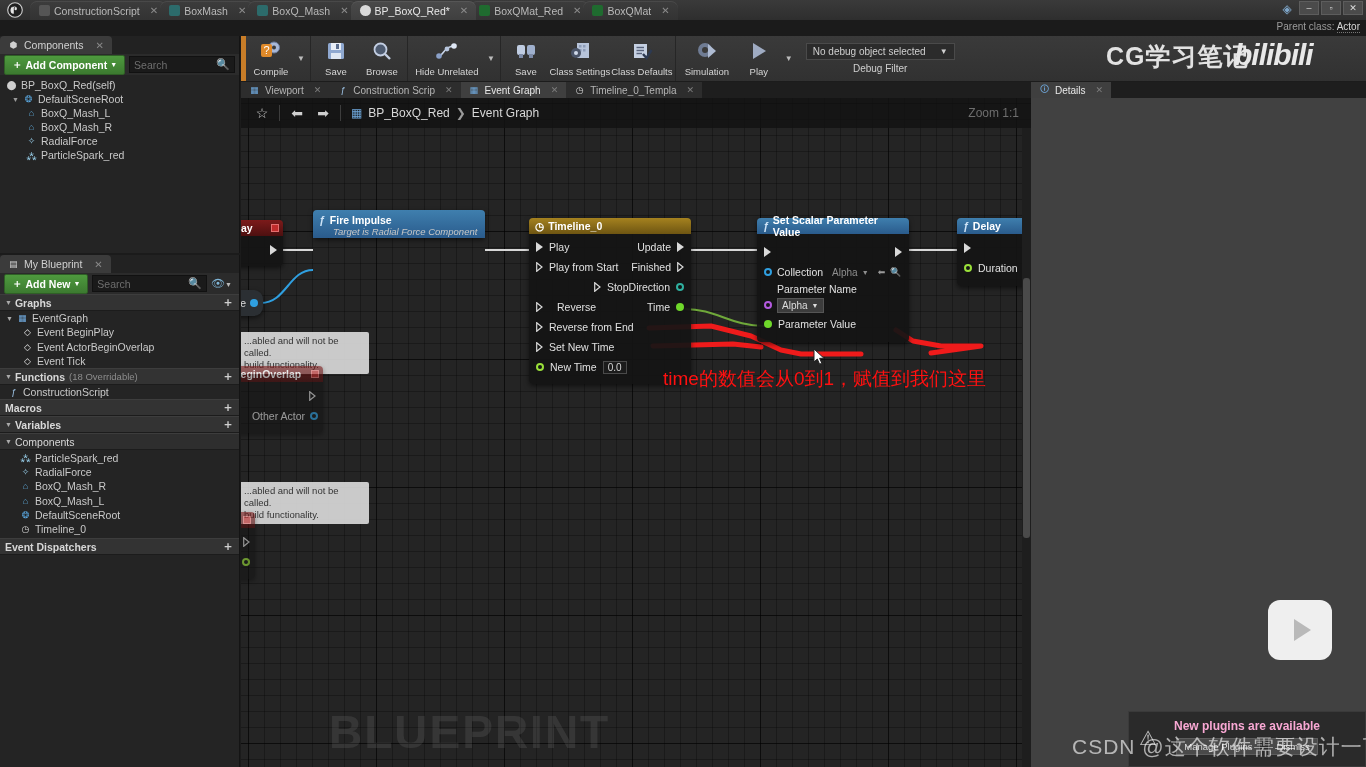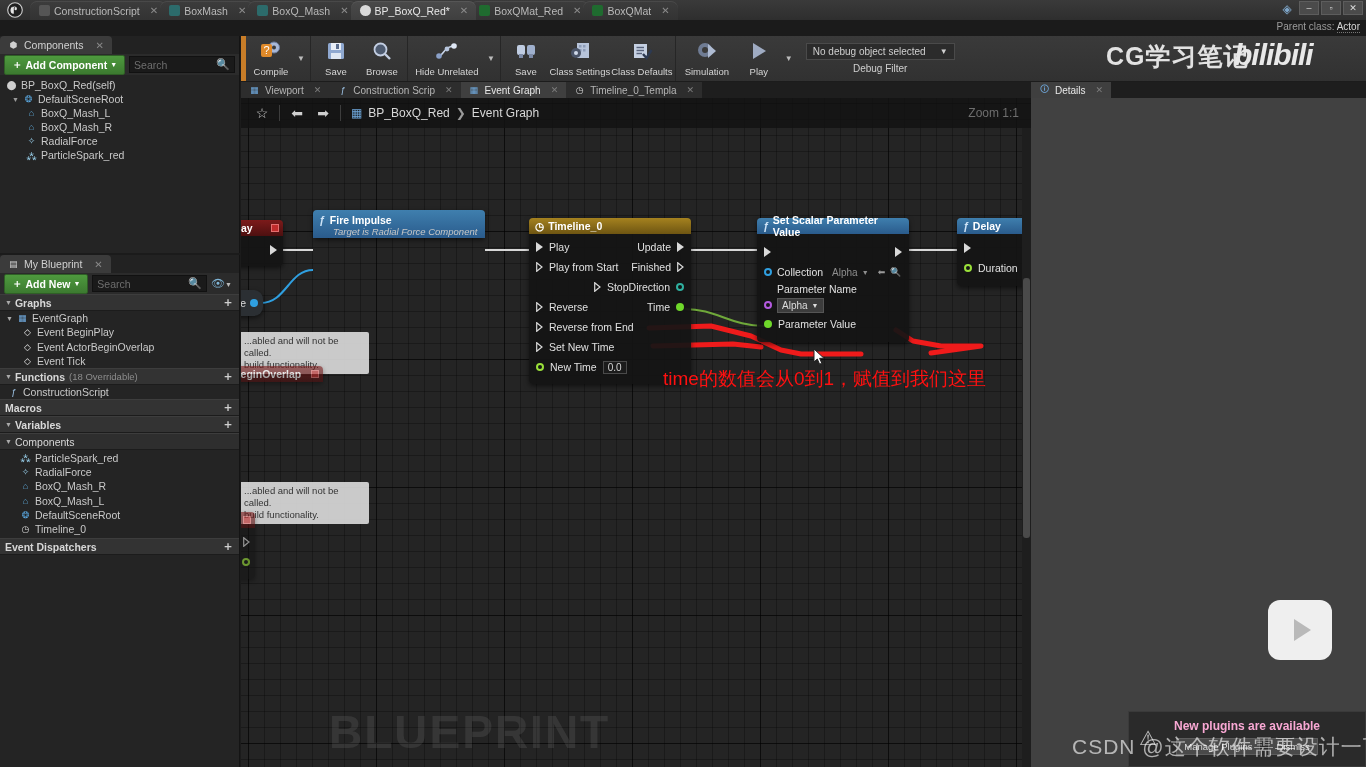--- a/index.html
+++ b/index.html
@@ -710,21 +710,21 @@
                 <path d="M0.7 0.7 L6 5 L0.7 9.3 Z" fill="none" stroke="#d9d9d9" stroke-width="1.2"></path>
               </svg>
             <span>Stop</span>
           </span>
           <span style="display:flex;align-items:center;gap:6px">
             <span>Direction</span>
             <span class="pin-ring" style="border-color:#2fb0a0"></span>
           </span>
         </div>
         <div class="prow" style="justify-content:space-between;padding:0 7px">
-          <span style="display:flex;align-items:center;gap:6px">
+          <span style="display:flex;align-items:center;gap:14px">
             <svg width="7" height="10">
                 <path d="M0.7 0.7 L6 5 L0.7 9.3 Z" fill="none" stroke="#d9d9d9" stroke-width="1.2"></path>
               </svg>
             <span>Reverse</span>
           </span>
           <span style="display:flex;align-items:center;gap:6px">
             <span>Time</span>
             <span class="pin-dot" style="background:#6fd82a"></span>
           </span>
         </div>
@@ -804,20 +804,31 @@
     </div>
 
     <div class="tooltip-box" style="left:-2px;top:234px;width:130px">
       <div>...abled and will not be called.</div>
       <div>build functionality.</div>
     </div>
     <div class="node" style="left:-14px;top:268px;width:96px;opacity:.62">
       <div class="node-hdr" style="background:linear-gradient(#7c1a1a,#4d1010);justify-content:space-between;padding-right:4px">
         <span>BeginOverlap</span>
         <span style="width:8px;height:8px;background:#c02c2c;border:1px solid #e36f6f;"></span>
+      </div>
+      <div class="node-body" style="padding:4px 0 7px">
+        <div class="prow" style="justify-content:flex-end;padding:0 7px">
+          <svg width="7" height="10">
+              <path d="M0.7 0.7 L6 5 L0.7 9.3 Z" fill="none" stroke="#d9d9d9" stroke-width="1.2"></path>
+            </svg>
+        </div>
+        <div class="prow" style="justify-content:flex-end;padding:0 5px;gap:5px">
+          <span>Other Actor</span>
+          <span class="pin-ring" style="border-color:#2f9fe0"></span>
+        </div>
       </div>
     </div>
 
     <div class="tooltip-box" style="left:-2px;top:384px;width:130px">
       <div>...abled and will not be called.</div>
       <div>build functionality.</div>
     </div>
     <div class="node" style="left:-22px;top:414px;width:36px;opacity:.62">
       <div class="node-hdr" style="background:linear-gradient(#7c1a1a,#4d1010);justify-content:flex-end;padding-right:4px">
         <span style="width:8px;height:8px;background:#c02c2c;border:1px solid #e36f6f;"></span>

